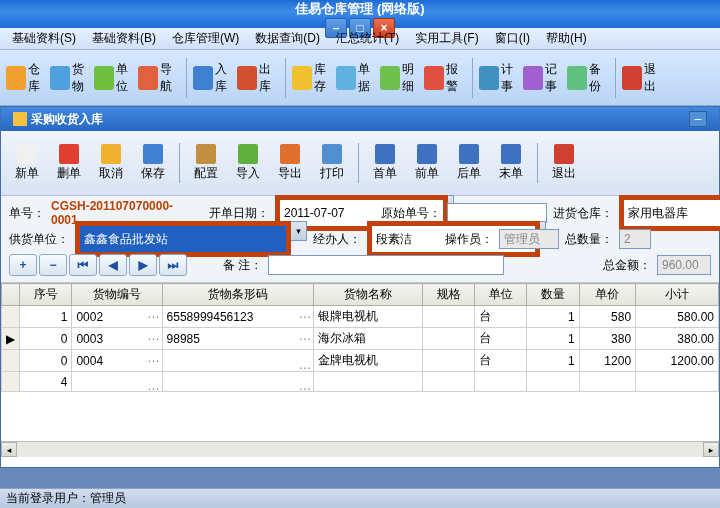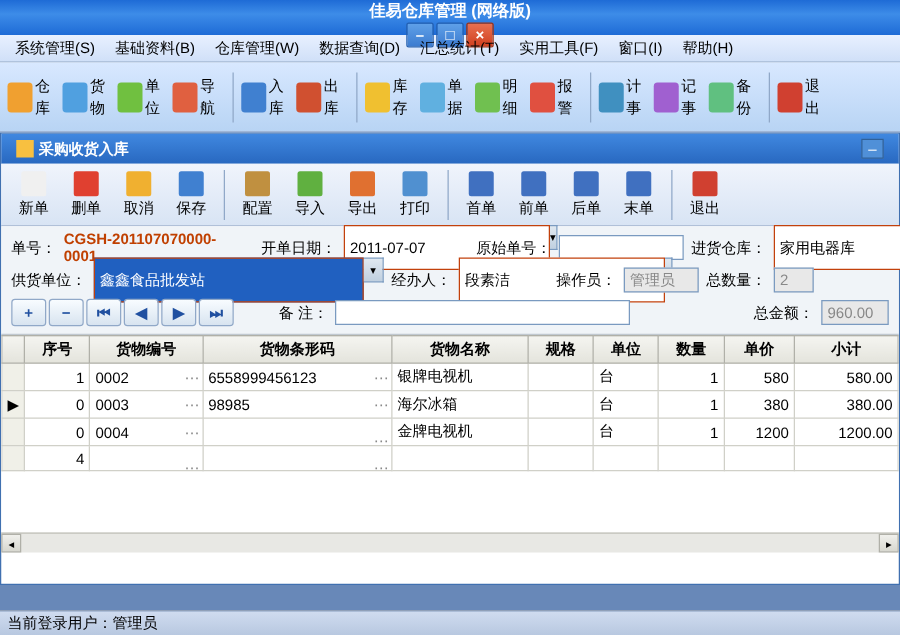--- a/index.html
+++ b/index.html
@@ -15,38 +15,38 @@
 .toolbar { height: 56px; background: linear-gradient(#d8e8ff,#b8d4f4); border-bottom: 1px solid #8aa8d0; display: flex; align-items: center; padding: 0 6px; gap: 2px; }
 .toolbtn { width: 42px; height: 48px; display: flex; flex-direction: row; align-items: center; justify-content: center; gap: 2px; cursor: pointer; border-radius: 3px; }
 .toolbtn .ic { width: 24px; height: 24px; border-radius: 3px; }
 .sep { width: 1px; height: 40px; background: #90a8c8; margin: 0 4px; }
 .mdi-area { height: 402px; background: #6888b8; padding: 0; }
 .child-window { background: #fff; border: 1px solid #4070b0; height: 362px; }
 .child-title { height: 24px; background: linear-gradient(#4088e0,#2868c0); display: flex; align-items: center; padding: 0 12px; color: #fff; }
 .child-title .icon { width: 14px; height: 14px; background: #f8c040; margin-right: 4px; }
 .child-title .t { flex: 1; font-weight: bold; }
 .child-title .min { width: 18px; height: 16px; background: #5090d8; border: 1px solid #306098; display: flex; align-items: center; justify-content: center; color: #fff; cursor: pointer; }
-.child-toolbar { height: 50px; background: linear-gradient(#f0f4fc,#d8e4f4); border-bottom: 1px solid #b0c0d8; display: flex; align-items: center; padding: 0 6px; gap: 2px; }
+.child-toolbar { height: 65px; background: linear-gradient(#f0f4fc,#d8e4f4); border-bottom: 1px solid #b0c0d8; display: flex; align-items: center; padding: 0 6px; gap: 2px; }
 .ctbtn { width: 40px; height: 44px; display: flex; flex-direction: column; align-items: center; justify-content: center; gap: 1px; cursor: pointer; border-radius: 3px; }
 .ctbtn .ic { width: 20px; height: 20px; border-radius: 2px; }
 .form-area { padding: 4px 8px; background: #f0f4f8; border-bottom: 1px solid #c0c8d0; }
 .form-row { display: flex; align-items: center; gap: 6px; height: 26px; }
 .form-row label { white-space: nowrap; }
 .inp { border: 1px solid #7a9ac0; height: 20px; padding: 0 4px; background: #fff; }
 .inp[disabled] { background: #e8e8e8; color: #888; }
 .combo { display: flex; }
-.combo input { flex: 1; border: 1px solid #c2410c; height: 36px; padding: 0 4px; }
+.combo input { flex: 1; border: 5px solid #c2410c; height: 36px; padding: 0 4px; }
 .combo .dd { width: 16px; height: 20px; background: linear-gradient(#e0e8f0,#c0d0e0); border: 1px solid #7a9ac0; border-left: 0; display: flex; align-items: center; justify-content: center; cursor: pointer; font-size: 9px; }
 .bill-no { color: #c04000; font-weight: bold; }
 .highlight-combo input { background: #2060c0; color: #fff; }
 .navbtns { display: flex; gap: 2px; }
 .navbtns .nb { width: 28px; height: 22px; background: linear-gradient(#f8fcff,#d8e4f0); border: 1px solid #90a8c8; border-radius: 3px; display: flex; align-items: center; justify-content: center; cursor: pointer; font-weight: bold; color: #2050a0; }
 .grid-wrap { height: 158px; overflow: auto; background: #fff; }
 table.grid { border-collapse: collapse; width: 100%; }
-table.grid th { background: linear-gradient(#f4f4f0,#e4e4dc); border: 1px solid #b0b0a8; padding: 2px 4px; font-weight: bold; height: 20px; }
+table.grid th { background: linear-gradient(#f4f4f0,#e4e4dc); border: 1px solid #b0b0a8; padding: 2px 4px; font-weight: normal; height: 20px; }
 table.grid td { border: 1px solid #d0d0c8; padding: 2px 4px; height: 20px; }
 table.grid td.num { text-align: right; }
 table.grid td.mark { width: 14px; background: #f0f0e8; text-align: center; }
 .ellipsis-cell { position: relative; }
 .ellipsis-cell::after { content: "⋯"; position: absolute; right: 2px; color: #888; }
 .statusbar { height: 20px; background: linear-gradient(#d0dcf0,#b8c8e0); border-top: 1px solid #90a0b8; display: flex; align-items: center; padding: 0 6px; position: absolute; bottom: 0; left: 0; right: 0; }
 .scrollbar-h { height: 16px; background: #e8e8e4; border-top: 1px solid #c0c0b8; display: flex; }
 .scrollbar-h .sb-btn { width: 16px; background: linear-gradient(#f0f0ec,#d8d8d0); border: 1px solid #b0b0a8; cursor: pointer; display:flex;align-items:center;justify-content:center;font-size:9px; }
 .scrollbar-h .sb-track { flex: 1; }
 </style>
@@ -57,21 +57,21 @@
   <div class="icon"></div>
   <div class="title">佳易仓库管理 (网络版)</div>
   <div class="winbtns">
     <div>–</div>
     <div>□</div>
     <div class="close">×</div>
   </div>
 </div>
 
 <div class="menubar" id="menubar">
-    <span>系统管理(S)</span>
+    <span>基础资料(S)</span>
     <span>基础资料(B)</span>
     <span>仓库管理(W)</span>
     <span>数据查询(D)</span>
     <span>汇总统计(T)</span>
     <span>实用工具(F)</span>
     <span>窗口(I)</span>
     <span>帮助(H)</span>
   </div>
 
 <div class="toolbar" id="main-toolbar">

